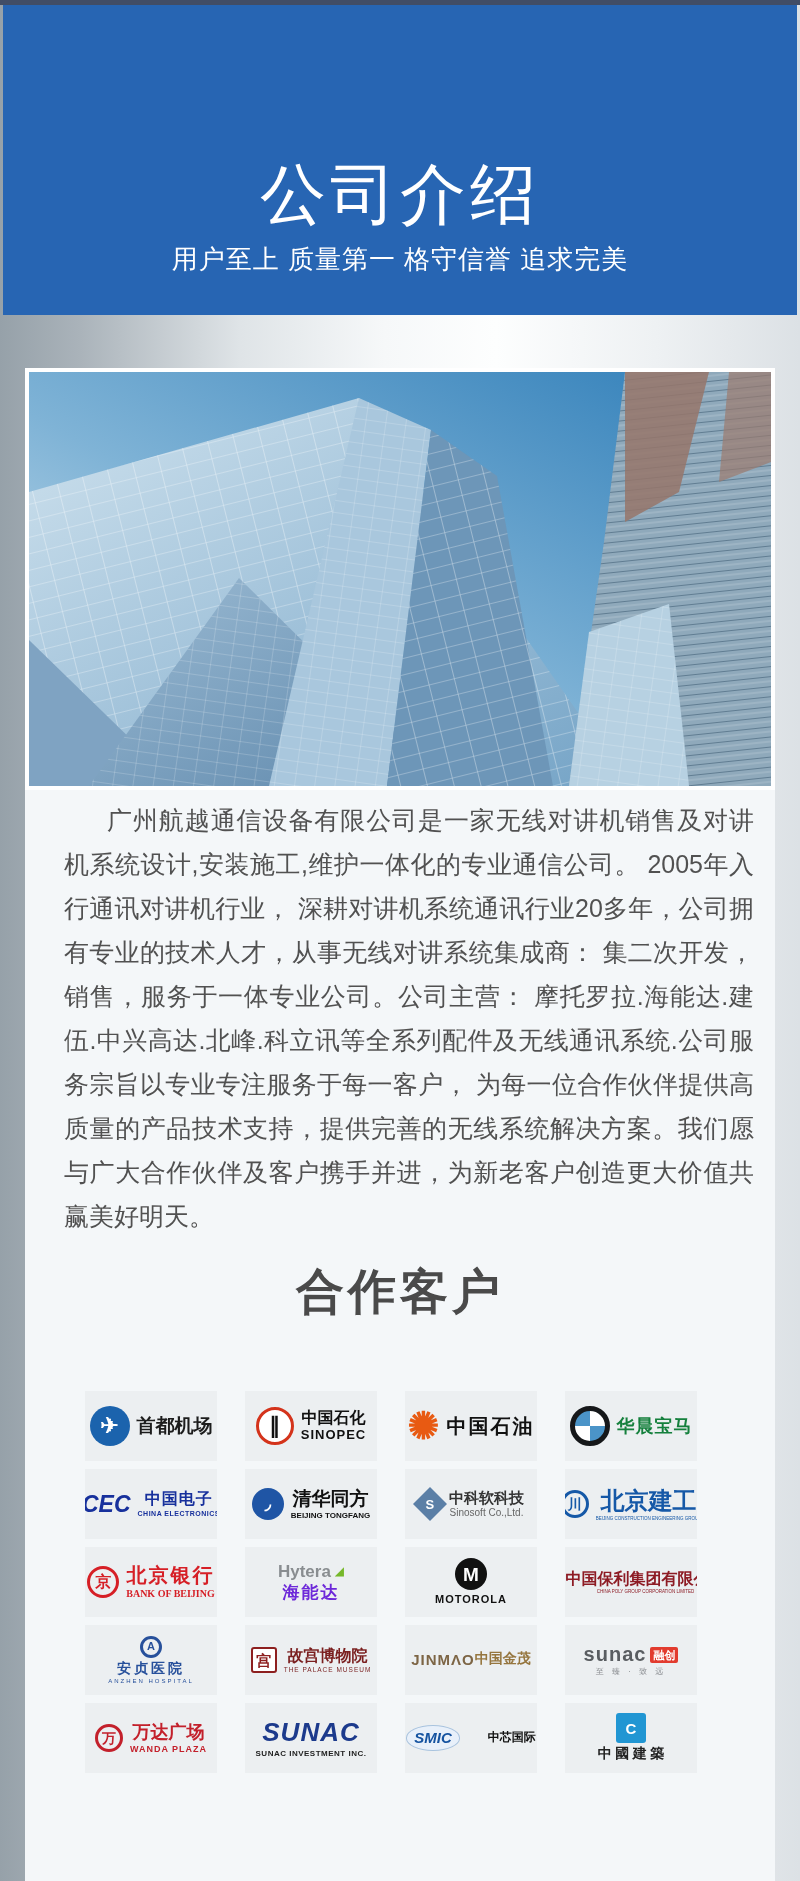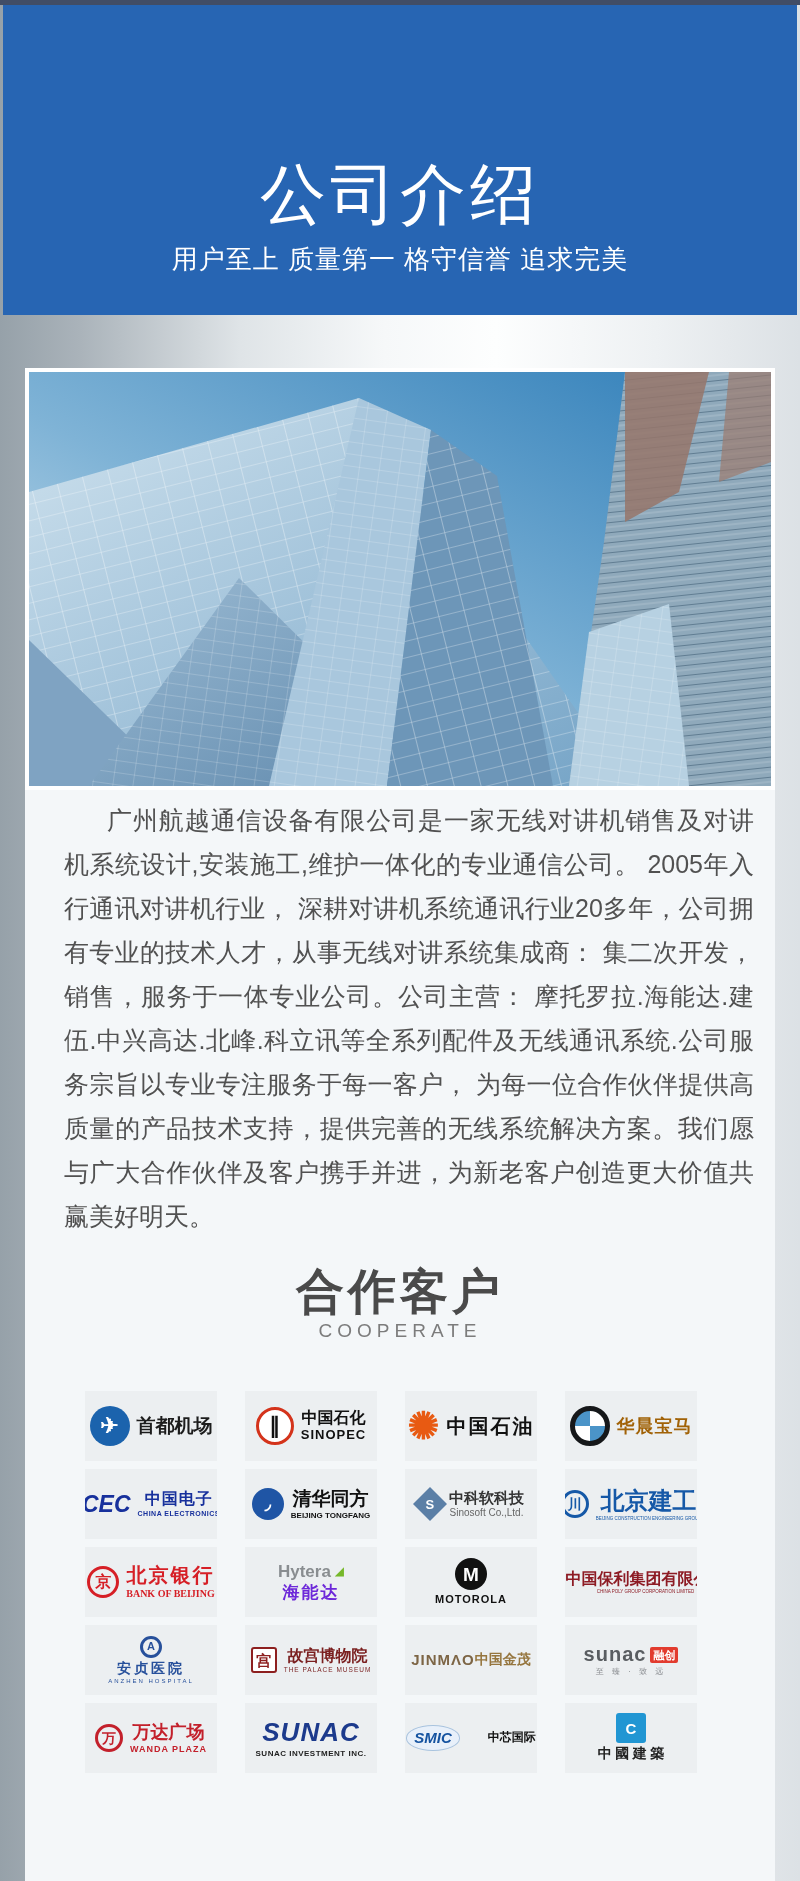--- a/index.html
+++ b/index.html
@@ -86,21 +86,20 @@
       <polygon points="596,0 680,0 650,120 596,150" fill="#97756a" opacity="0.85"></polygon>
       <polygon points="700,0 742,0 742,90 690,110" fill="#9b7a6e" opacity="0.7"></polygon>
       <polygon points="540,414 560,260 640,232 660,414" fill="#b7d1e2"></polygon>
       <polygon points="540,414 560,260 640,232 660,414" fill="url(#grid2)"></polygon>
     </svg>
   </div>
 
   <p class="about">广州航越通信设备有限公司是一家无线对讲机销售及对讲机系统设计,安装施工,维护一体化的专业通信公司。  2005年入行通讯对讲机行业， 深耕对讲机系统通讯行业20多年，公司拥有专业的技术人才，从事无线对讲系统集成商： 集二次开发，销售，服务于一体专业公司。公司主营：  摩托罗拉.海能达.建伍.中兴高达.北峰.科立讯等全系列配件及无线通讯系统.公司服务宗旨以专业专注服务于每一客户， 为每一位合作伙伴提供高质量的产品技术支持，提供完善的无线系统解决方案。我们愿 与广大合作伙伴及客户携手并进，为新老客户创造更大价值共赢美好明天。</p>
 
   <h2 class="coop-title">合作客户</h2>
-  <div class="coop-sub">COOPERATE</div>
 
   <div class="logo-grid" id="logo-grid">
       <div class="cell" style="background: rgb(236, 239, 241);">
         <span class="licon" style="width: 40px; height: 40px; display: flex; align-items: center; justify-content: center; flex: 0 0 auto; box-sizing: border-box; background: rgb(27, 99, 173); border-radius: 50%;">
           <span style="font-size: 22px; color: rgb(255, 255, 255); font-weight: 700; line-height: 1;">✈</span>
         </span>
         <div class="txts">
           <div class="ltxt" style="font-size: 19px; color: rgb(28, 28, 28); font-weight: 700; text-align: center;">首都机场</div>
         </div>
       </div>
@@ -115,21 +114,21 @@
       </div>
       <div class="cell" style="background: rgb(236, 239, 241);">
         <span class="licon"><span style="font-size: 38px; color: rgb(232, 90, 18); font-weight: 700; line-height: 1;">✺</span></span>
         <div class="txts">
           <div class="ltxt" style="font-size: 20px; color: rgb(17, 17, 17); font-weight: 700; letter-spacing: 2px;">中国石油</div>
         </div>
       </div>
       <div class="cell" style="background: rgb(236, 239, 241);">
         <span class="licon" style="width: 40px; height: 40px; display: flex; align-items: center; justify-content: center; flex: 0 0 auto; box-sizing: border-box; border: 5px solid rgb(22, 24, 26); border-radius: 50%; background: conic-gradient(rgb(255, 255, 255) 0deg, rgb(255, 255, 255) 25%, rgb(75, 148, 200) 0deg, rgb(75, 148, 200) 50%, rgb(255, 255, 255) 0deg, rgb(255, 255, 255) 75%, rgb(75, 148, 200) 0deg);"></span>
         <div class="txts">
-          <div class="ltxt" style="font-size: 18px; color: #a16207; font-weight: 700; letter-spacing: 1px;">华晨宝马</div>
+          <div class="ltxt" style="font-size: 18px; color: #15803d; font-weight: 700; letter-spacing: 1px;">华晨宝马</div>
         </div>
       </div>
       <div class="cell" style="background: rgb(236, 239, 241);">
         <span class="licon"><span style="font-size: 23px; color: rgb(23, 48, 156); font-weight: 900; font-style: italic; line-height: 1;">CEC</span></span>
         <div class="txts">
           <div class="ltxt" style="font-size: 16px; color: rgb(23, 48, 156); font-weight: 700; letter-spacing: 1px;">中国电子</div>
           <div class="ltxt" style="font-size: 7px; color: rgb(23, 48, 156); font-weight: 600; letter-spacing: 0.5px;">CHINA ELECTRONICS</div>
         </div>
       </div>
       <div class="cell" style="background: rgb(236, 239, 241);">
@@ -205,21 +204,21 @@
         <span class="licon" style="width: 26px; height: 26px; display: flex; align-items: center; justify-content: center; flex: 0 0 auto; box-sizing: border-box; background: rgb(255, 255, 255); border: 2px solid rgb(141, 31, 31); border-radius: 3px;">
           <span style="font-size: 15px; color: rgb(141, 31, 31); font-weight: 700; line-height: 1;">宫</span>
         </span>
         <div class="txts">
           <div class="ltxt" style="font-size: 16px; color: rgb(122, 31, 31); font-weight: 700; font-family: &quot;Liberation Serif&quot;, serif;">故宫博物院</div>
           <div class="ltxt" style="font-size: 6.5px; color: rgb(122, 31, 31); letter-spacing: 1px;">THE PALACE MUSEUM</div>
         </div>
       </div>
       <div class="cell" style="background: rgb(236, 239, 241);">
         <div class="txts">
-          <div class="ltxt" style="display: flex; align-items: center; gap: 0;">
+          <div class="ltxt" style="display: flex; align-items: flex-start; gap: 0;">
             <span style="font-size: 15px; color: rgb(125, 101, 69); font-weight: 800; letter-spacing: 1px;">JINMΛO</span>
             <span style="font-size: 14px; color: rgb(150, 118, 63); font-weight: 700; font-family: &quot;Liberation Serif&quot;, serif;">中国金茂</span>
           </div>
         </div>
       </div>
       <div class="cell col" style="background: rgb(236, 239, 241);">
         <div class="txts">
           <div class="ltxt" style="display: flex; align-items: center; gap: 4px;">
             <span style="font-size: 20px; color: rgb(89, 93, 97); font-weight: 800; letter-spacing: 1px;">sunac</span>
             <span style="font-size: 11px; color: rgb(255, 255, 255); font-weight: 700; background: rgb(226, 59, 46); border-radius: 2px; padding: 2px 3px;">融创</span>

